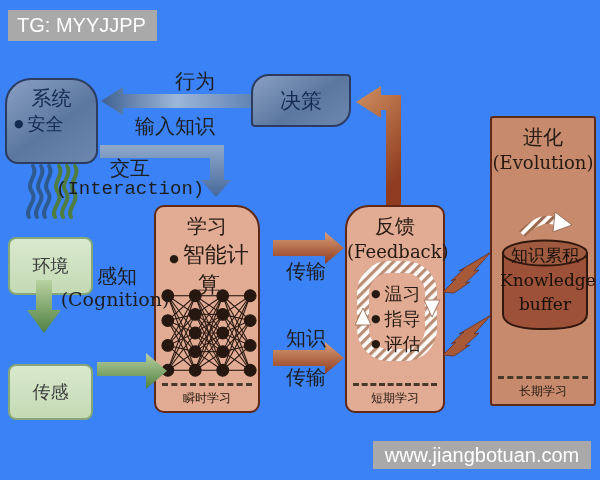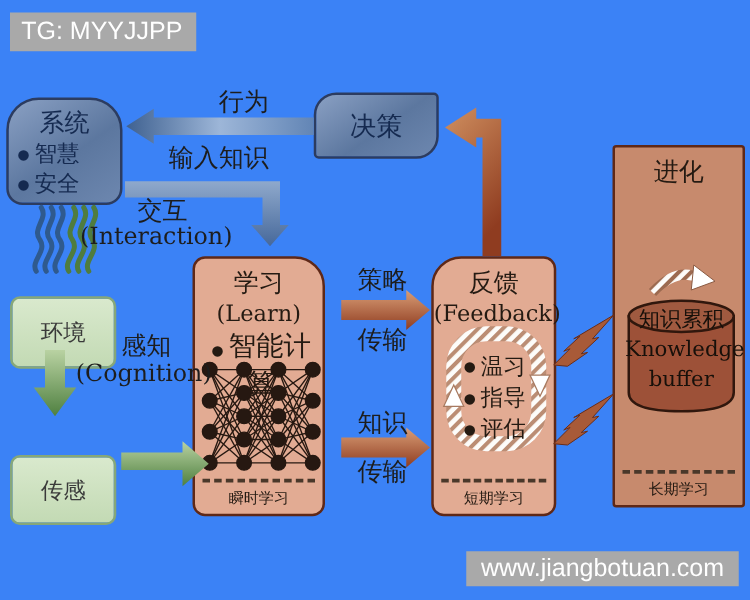--- a/index.html
+++ b/index.html
@@ -48,32 +48,30 @@
 </style>
 </head>
 <body>
 
 <div class="canvas">
 
   <div class="badge tg">TG: MYYJJPP</div>
 
   <div class="box blue system">
     <div class="title">系统</div>
-    <div class="b-item">智慧</div>
     <div class="b-item">安全</div>
   </div>
 
   <div class="box blue decision">决策</div>
 
   <div class="box green env">环境</div>
   <div class="box green sensor">传感</div>
 
   <div class="box salmon learn">
     <div class="bx-title">学习</div>
-    <div class="bx-sub">(Learn)</div>
     <div class="b-item">智能计算</div>
     <svg class="nn" viewBox="0 0 104 92">
       <g id="nn-g" stroke="#261811" stroke-width="1.1" fill="#261811">
           <line x1="10" y1="8" x2="38" y2="8"></line>
           <line x1="10" y1="8" x2="38" y2="27"></line>
           <line x1="10" y1="8" x2="38" y2="46"></line>
           <line x1="10" y1="8" x2="38" y2="65"></line>
           <line x1="10" y1="8" x2="38" y2="84"></line>
           <line x1="10" y1="33.33333333333333" x2="38" y2="8"></line>
           <line x1="10" y1="33.33333333333333" x2="38" y2="27"></line>
@@ -175,20 +173,21 @@
     <div class="fb-list">
       <div class="b-item">温习</div>
       <div class="b-item">指导</div>
       <div class="b-item">评估</div>
     </div>
     <div class="footer">短期学习</div>
   </div>
 
   <div class="box salmon evolution">
     <div class="bx-title">进化</div>
+    <div class="bx-sub">(Evolution)</div>
     <svg class="evo-svg" viewBox="0 0 106 290">
       <defs>
         <pattern id="rope2" patternUnits="userSpaceOnUse" width="7" height="7" patternTransform="rotate(45)">
           <rect width="7" height="7" fill="#fdfcfa"></rect>
             <rect width="3.2" height="7" fill="#9c6a50"></rect>
         </pattern>
       </defs>
       <path d="M30,116 Q50,95 68,105" fill="none" stroke="url(#rope2)" stroke-width="8"></path>
       <polygon points="63,94 80,107 61,114" fill="#ffffff" stroke="#8a5a42" stroke-width="0.8"></polygon>
       <path d="M11,135 L11,196 Q11,211 53,211 Q95,211 95,196 L95,135 Z" fill="#9d5138" stroke="#30170d" stroke-width="2"></path>
@@ -247,22 +246,21 @@
 
     <polygon points="356,102 381,86 381,95 401,95 401,205 386,205 386,110 381,110 381,118" fill="url(#gBrownL)"></polygon>
 
     <use href="#bolt" x="443" y="252" fill="#a85a38" stroke="#6b2d18" stroke-width="0.8"></use>
     <use href="#bolt" x="443" y="315" fill="#a85a38" stroke="#6b2d18" stroke-width="0.8"></use>
   </svg>
 
   <div class="lbl" style="left:150px;top:68px;width:90px;">行为</div>
   <div class="lbl" style="left:125px;top:113px;width:100px;">输入知识</div>
   <div class="lbl" style="left:100px;top:155px;width:60px;">交互</div>
-  <div class="lbl lbl-en" style="left:56px;top:178px;width:138px;">(Interaction)</div>
+  <div class="lbl lbl-en" style="left:56px;top:178px;width:138px;font-family:Liberation Mono, monospace;">(Interaction)</div>
   <div class="lbl" style="left:90px;top:263px;width:54px;">感知</div>
   <div class="lbl lbl-en" style="left:56px;top:288px;width:118px;">(Cognition)</div>
-  <div class="lbl" style="left:275px;top:210px;width:62px;">策略</div>
   <div class="lbl" style="left:275px;top:258px;width:62px;">传输</div>
   <div class="lbl" style="left:275px;top:325px;width:62px;">知识</div>
   <div class="lbl" style="left:275px;top:364px;width:62px;">传输</div>
 
   <div class="badge watermark">www.jiangbotuan.com</div>
 </div>
 
 </body></html>

